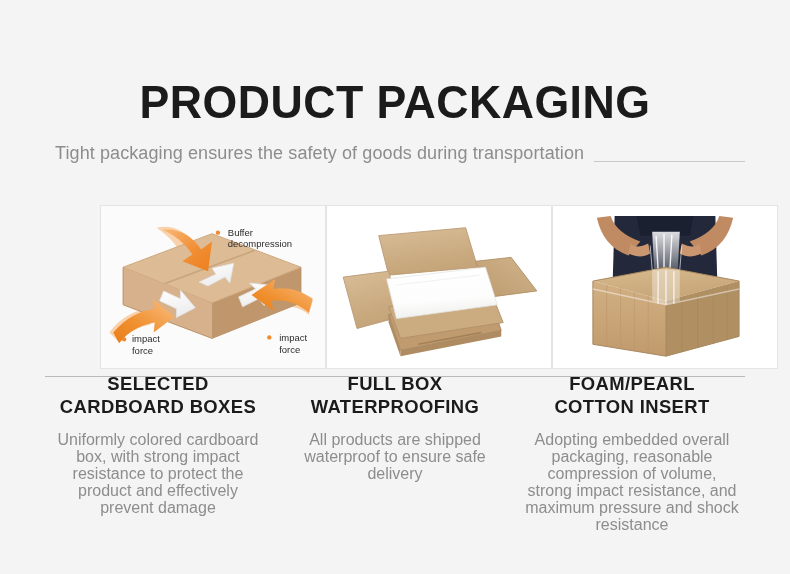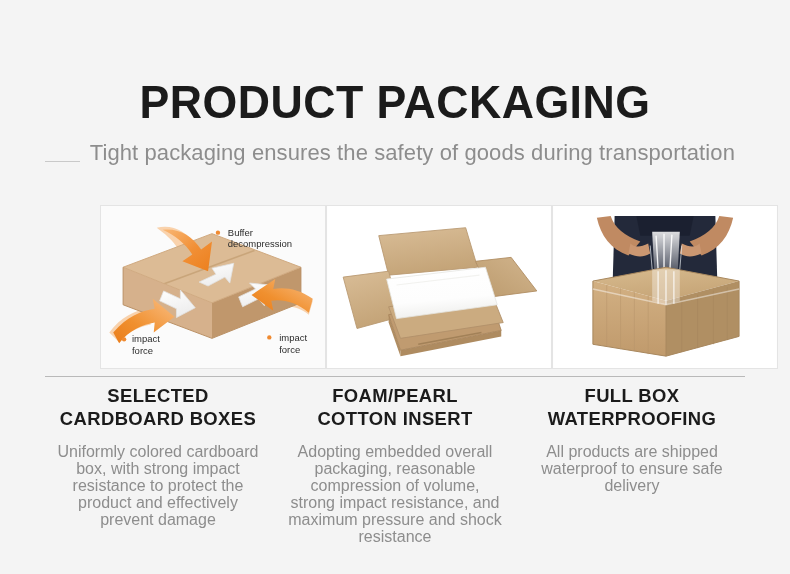--- a/index.html
+++ b/index.html
@@ -58,22 +58,22 @@
     top: 19px;
     width: 700px;
     height: 1px;
     background: #c9c9c9;
   }
 
   .subtitle {
     position: absolute;
     left: 0; top: 0;
     width: 700px;
-    text-align: right;
-    font-size: 22px;
+    text-align: left;
+    font-size: 18px;
     line-height: 22px;
     color: #8d8d8d;
     letter-spacing: 0.1px;
   }
   .subtitle span {
     background: #f4f4f4;
     padding: 0 10px;
   }
 
   
@@ -107,21 +107,21 @@
     position: absolute;
     left: 45px; top: 368px;
     width: 700px;
     height: 1px;
     background: #b9b9b9;
   }
 
   
   .columns {
     position: absolute;
-    left: 45px; top: 376px;
+    left: 45px; top: 364px;
     width: 700px;
     display: flex;
     justify-content: space-between;
   }
 
   .col {
     width: 226px;
     text-align: center;
   }
 
@@ -349,28 +349,28 @@
     <div class="col">
       <div class="col-heading">
         <div>SELECTED</div>
         <div>CARDBOARD BOXES</div>
       </div>
       <div class="col-body">Uniformly colored cardboard box, with strong impact resistance to protect the product and effectively prevent damage</div>
     </div>
 
     <div class="col">
       <div class="col-heading">
+        <div>FULL BOX</div>
+        <div>WATERPROOFING</div>
+      </div>
+      <div class="col-body">All products are shipped waterproof to ensure safe delivery</div>
+    </div>
+
+    <div class="col">
+      <div class="col-heading">
         <div>FOAM/PEARL</div>
         <div>COTTON INSERT</div>
       </div>
       <div class="col-body">Adopting embedded overall packaging, reasonable compression of volume, strong impact resistance, and maximum pressure and shock resistance</div>
     </div>
-
-    <div class="col">
-      <div class="col-heading">
-        <div>FULL BOX</div>
-        <div>WATERPROOFING</div>
-      </div>
-      <div class="col-body">All products are shipped waterproof to ensure safe delivery</div>
-    </div>
   </div>
 
 </div>
 
 </body></html>

